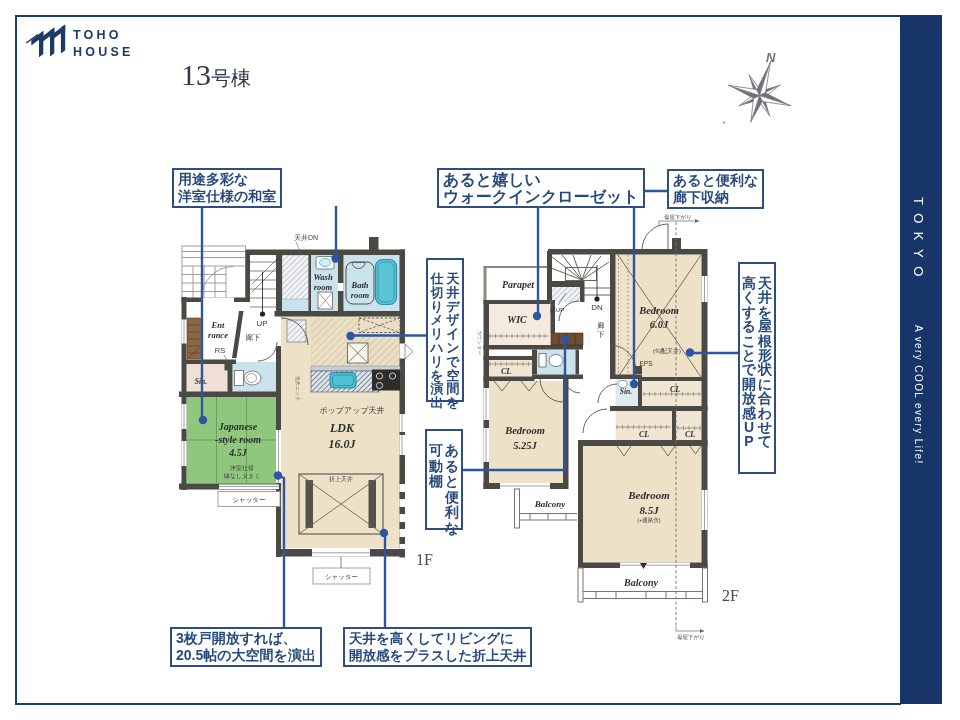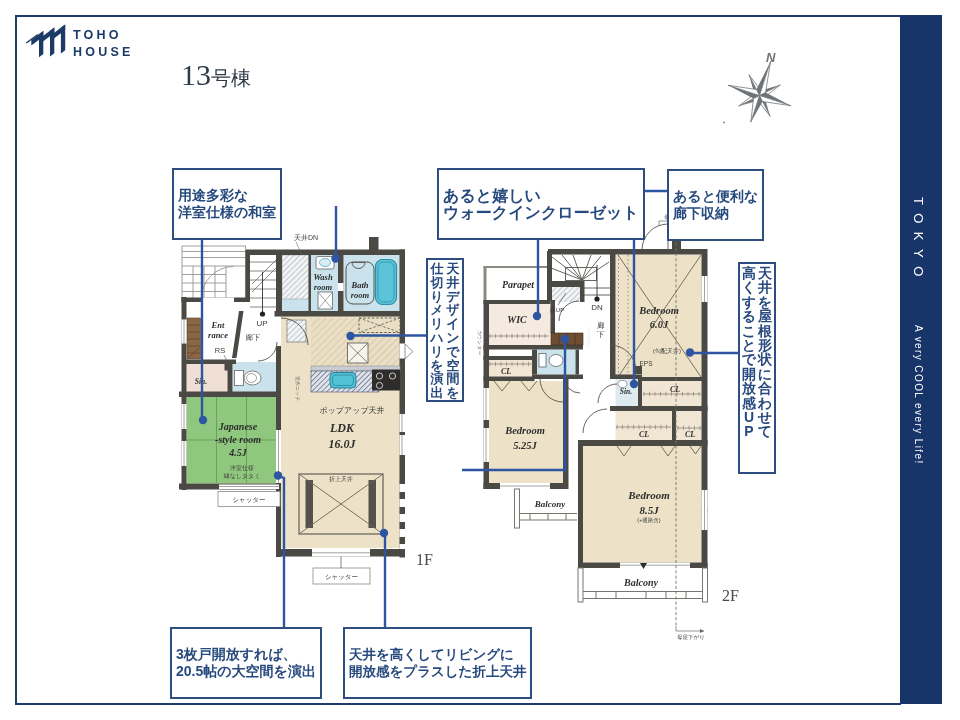--- a/index.html
+++ b/index.html
@@ -1,18 +1,18 @@
 <!DOCTYPE html>
 <html><head><meta charset="utf-8">
 <style>
 html,body{margin:0;padding:0;background:#fff}
 #page{position:relative;width:960px;height:720px;overflow:hidden;font-family:"Liberation Sans",sans-serif}
 .abs{position:absolute}
-.co{position:absolute;box-sizing:border-box;border:2px solid #2E4E82;color:#274A7E;background:#fff;font-weight:700;font-size:14px;line-height:17px;padding:17px 4px;white-space:nowrap;z-index:5}
-.cov{white-space:normal;padding:2px 1px}
+.co{position:absolute;box-sizing:border-box;border:2px solid #2E4E82;color:#274A7E;background:#fff;font-weight:700;font-size:14px;line-height:17px;padding:1px 4px;white-space:nowrap;z-index:5}
+.cov{white-space:normal;padding:12px 1px}
 .cov .vc{display:inline-block;vertical-align:top;width:16px;word-break:break-all;text-align:center;direction:ltr}
 #sidebar{left:900px;top:15px;width:42px;height:689px;background:#173568;color:#fff}
 .vtx{position:absolute;writing-mode:vertical-rl;text-orientation:mixed;white-space:nowrap}
 </style></head>
 <body>
 <div id="page">
 
 <div class="abs" style="left:15px;top:15px;width:886px;height:2px;background:#1d3b6d"></div>
 <div class="abs" style="left:15px;top:15px;width:2px;height:690px;background:#1d3b6d"></div>
 <div class="abs" style="left:15px;top:703px;width:886px;height:2px;background:#1d3b6d"></div>
@@ -518,14 +518,15 @@
 <circle cx="690" cy="352.5" r="4.2"></circle>
 </g>
 </svg>
 
 <div class="co" style="left:172px;top:168px">用途多彩な<br>洋室仕様の和室</div>
 <div class="co" style="left:437px;top:168px;font-size:16px">あると嬉しい<br>ウォークインクローゼット</div>
 <div class="co" style="left:667px;top:169px">あると便利な<br>廊下収納</div>
 <div class="co" style="left:170px;top:627px">3枚戸開放すれば、<br>20.5帖の大空間を演出</div>
 <div class="co" style="left:343px;top:627px;font-size:13.5px">天井を高くしてリビングに<br>開放感をプラスした折上天井</div>
 <div class="co cov" style="left:426px;top:258px;height:144px;font-size:13px"><span class="vc" style="line-height:13.8px">仕切りメリハリを演出</span><span class="vc" style="line-height:13.8px">天井デザインで空間を</span></div>
+<div class="co cov" style="left:425px;top:429px;height:101px;font-size:14px"><span class="vc" style="line-height:15.6px">可動棚</span><span class="vc" style="line-height:15.6px">あると便利な</span></div>
 <div class="co cov" style="left:738px;top:262px;height:212px;font-size:14px"><span class="vc" style="line-height:14.4px">高くすることで開放感UP</span><span class="vc" style="line-height:14.4px">天井を屋根形状に合わせて</span></div>
 </div>
 
 </body></html>

